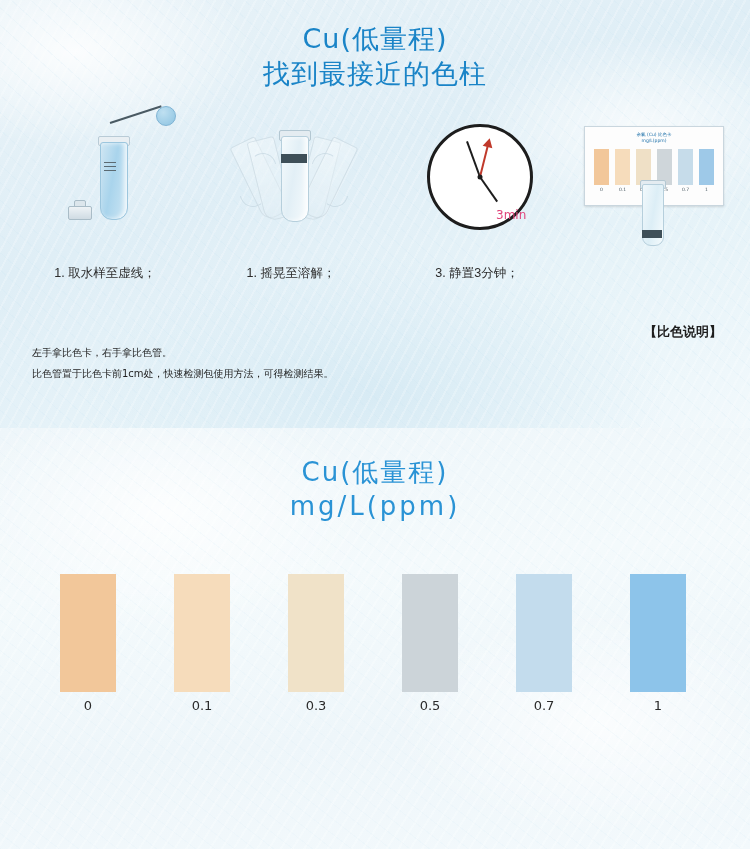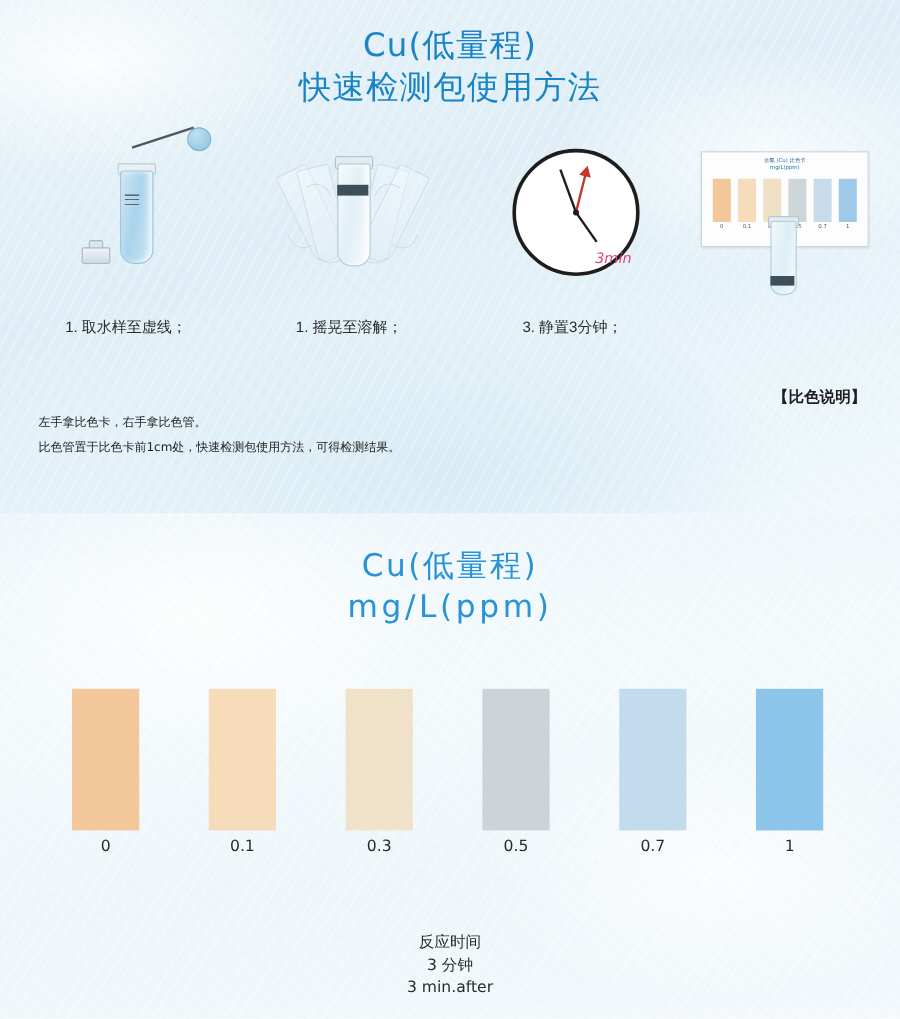--- a/index.html
+++ b/index.html
@@ -350,21 +350,20 @@
     border-radius: 50%;
     transform: translate(-50%, -50%);
   }
   .min-label {
     position: absolute;
     left: 112px;
     top: 96px;
     font-size: 12px;
     color: #e0457b;
     font-family: "DejaVu Sans", sans-serif;
-    font-style: italic;
   }
 
   
   .card {
     position: absolute;
     left: 24px;
     top: 14px;
     width: 138px;
     height: 78px;
     background: #fdfdfd;
@@ -524,21 +523,21 @@
 </head>
 <body>
 
 <div class="page">
 
   <div class="top-panel"></div>
   <div class="bottom-panel"></div>
 
   <div class="title-block">
     <div class="title-line1">Cu(低量程)</div>
-    <div class="title-line2">快速检测包使用方法</div>
+    <div class="title-line2">找到最接近的色柱</div>
   </div>
 
   <div class="steps">
 
     <div class="step" style="left:12px;">
       <div class="step-art">
         <div class="dropper">
           <div class="dropper-stem"></div>
           <div class="dropper-bulb"></div>
         </div>
@@ -648,19 +647,14 @@
       <div class="swatch-item" style="left: 456px;">
         <div class="swatch-box" style="background: rgb(195, 220, 237);"></div>
         <div class="swatch-label">0.7</div>
       </div>
       <div class="swatch-item" style="left: 570px;">
         <div class="swatch-box" style="background: rgb(141, 196, 234);"></div>
         <div class="swatch-label">1</div>
       </div>
     </div>
 
-  <div class="footer">
-    <div>反应时间</div>
-    <div>3 分钟</div>
-    <div>3 min.after</div>
-  </div>
 
 </div>
 
 </body></html>

